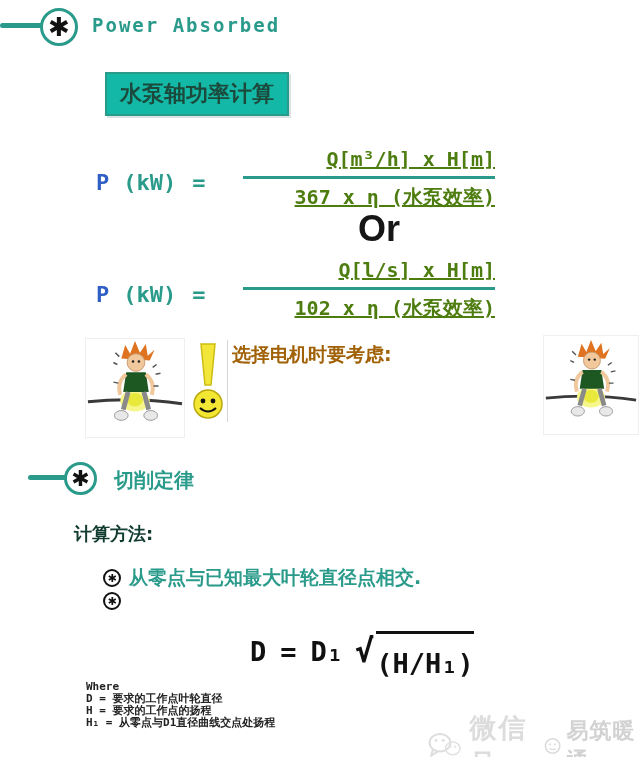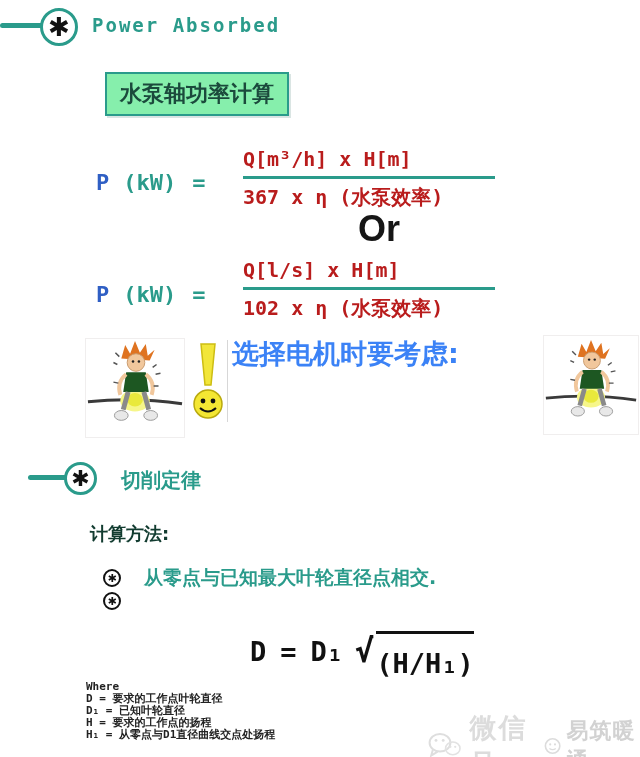--- a/index.html
+++ b/index.html
@@ -7,50 +7,50 @@
   body { font-family:"DejaVu Sans","Liberation Sans",sans-serif; }
   #page { position:relative; width:640px; height:757px; background:#ffffff; overflow:hidden; }
 
   
   .hline { position:absolute; height:5px; background:#2a9b8b; border-radius:3px; }
   .icon-circle { position:absolute; border:3px solid #2a9b8b; border-radius:50%; background:#fff;
                  display:flex; align-items:center; justify-content:center; color:#121212; font-weight:bold; }
   .sec-title { position:absolute; color:#2a9b8b; font-weight:bold;
                font-family:"DejaVu Sans Mono","DejaVu Sans",monospace; }
 
-  .box-title { position:absolute; left:105px; top:72px; border:2px solid #2a9b8b; background:#86efac;
+  .box-title { position:absolute; left:105px; top:72px; border:2px solid #2a9b8b; background:#14b8a6;
                padding:5px 13px; font-size:22px; font-weight:bold; color:#1b4a3c;
                box-shadow:2px 2px 0 rgba(150,180,175,.35); }
 
   
   .formula-lhs { position:absolute; left:96px; font-family:"DejaVu Sans Mono","DejaVu Sans",monospace;
                  font-weight:bold; font-size:22px; color:#2a9b8b; white-space:nowrap; }
   .formula-lhs .p-sym { color:#2f5fc4; margin-right:14px; }
   .formula-lhs .eq-sym { margin-left:16px; }
-  .fraction { position:absolute; left:243px; width:252px; text-align:left;
-              font-family:"DejaVu Sans Mono","DejaVu Sans",monospace; font-weight:bold; color:#b91c1c; }
+  .fraction { position:absolute; left:243px; width:252px; text-align:right;
+              font-family:"DejaVu Sans Mono","DejaVu Sans",monospace; font-weight:bold; color:#4d7c0f;text-decoration:underline; }
   .fraction .num { font-size:20px; padding-bottom:5px; border-bottom:3px solid #2a9b8b; display:block; }
   .fraction .den { font-size:20px; padding-top:5px; display:block; }
   .or-label { position:absolute; left:358px; top:208px; font-size:36px; font-weight:bold; color:#161616;
               font-family:"Liberation Sans","DejaVu Sans",sans-serif; }
 
   
   .cartoon-box { position:absolute; width:100px; height:100px; background:#fff; border:1px solid #f0eeee; }
-  .note-lines { position:absolute; left:232px; top:339px; color:#3b82f6; font-weight:bold; font-size:27px; }
+  .note-lines { position:absolute; left:232px; top:339px; color:#a16207; font-weight:bold; font-size:19px; }
   .note-lines div { height:35px; line-height:30px; white-space:nowrap; }
   .excl-box { position:absolute; left:188px; top:340px; width:40px; height:82px;
               border-right:1px solid #d7d7d7; display:flex; align-items:center; justify-content:center; }
 
   
-  .method-label { position:absolute; left:74px; top:522px; font-size:18px; font-weight:bold; color:#123c30;margin-left:16px; }
+  .method-label { position:absolute; left:74px; top:522px; font-size:18px; font-weight:bold; color:#123c30; }
   .bullet-row { position:absolute; left:103px; display:flex; align-items:center; }
   .bullet-icon { width:18px; height:18px; border:2px solid #111; border-radius:50%; display:flex;
                  align-items:center; justify-content:center; font-size:11px; font-weight:bold; color:#111;
                  flex:0 0 18px; }
-  .bullet-text { margin-left:23px; color:#2a9b8b; font-weight:bold; font-size:19px; white-space:nowrap; }
+  .bullet-text { margin-left:8px; color:#2a9b8b; font-weight:bold; font-size:19px; white-space:nowrap; }
 
   .d-formula { position:absolute; left:250px; top:636px; display:flex; align-items:flex-start;
                font-family:"DejaVu Sans Mono","DejaVu Sans",monospace; font-weight:bold; font-size:27px;
                color:#111; }
   .d-formula span { display:block; }
   .d-formula .gap { margin-left:14px; }
   .d-formula .radical { font-size:32px; margin-left:12px; margin-top:-4px; }
   .d-formula .radicand { border-top:3px solid #111; padding-top:14px; margin-top:-5px; margin-left:2px; }
 
   .where-block { position:absolute; left:86px; top:681px; font-family:"DejaVu Sans Mono","DejaVu Sans",monospace;
@@ -145,21 +145,21 @@
       <ellipse cx="36" cy="78" rx="7" ry="5" fill="#e8e8e8" stroke="#9a9a9a"></ellipse>
       <ellipse cx="66" cy="78" rx="7" ry="5" fill="#e8e8e8" stroke="#9a9a9a"></ellipse>
       <path d="M30 14 l4 4 m-6 6 l4 2 M72 26 l-4 3 m8 6 l-5 1 M28 44 l5 1 M74 48 l-5 0" stroke="#555" stroke-width="1.5" fill="none"></path>
     </svg>
   </div>
 
   <div class="hline" style="left:28px;top:475px;width:46px;"></div>
   <div class="icon-circle" style="left:64px;top:462px;width:33px;height:33px;font-size:22px;">
     <span>✱</span>
   </div>
-  <div class="sec-title" style="left:121px;top:467px;font-size:20px;font-family:'DejaVu Sans',sans-serif;">切削定律</div>
+  <div class="sec-title" style="left:114px;top:467px;font-size:20px;font-family:'DejaVu Sans',sans-serif;">切削定律</div>
 
   <div class="method-label">计算方法:</div>
 
   <div class="bullet-row" style="top:565px;">
     <span class="bullet-icon">
       <span>✱</span>
     </span>
     <span class="bullet-text">从零点与已知最大叶轮直径点相交.</span>
   </div>
   <div class="bullet-row" style="top:592px;">
@@ -172,21 +172,20 @@
     <span>D</span>
     <span class="gap">=</span>
     <span class="gap">D₁</span>
     <span class="radical">√</span>
     <span class="radicand">(H/H₁)</span>
   </div>
 
   <div class="where-block">
     <div>Where</div>
     <div>D  =  要求的工作点叶轮直径</div>
-    <div>D₁ =  已知叶轮直径</div>
     <div>H  =  要求的工作点的扬程</div>
     <div>H₁ =  从零点与D1直径曲线交点处扬程</div>
   </div>
 
   <div class="watermark">
     <svg width="42" height="34" viewBox="0 0 42 34" style="margin-right:8px;">
       <ellipse cx="15" cy="13" rx="13" ry="11" fill="none" stroke="#dedede" stroke-width="2.5"></ellipse>
       <circle cx="10" cy="10" r="1.8" fill="#dedede"></circle>
       <circle cx="19" cy="10" r="1.8" fill="#dedede"></circle>
       <path d="M6 22 L4 29 L12 24" fill="none" stroke="#dedede" stroke-width="2.5"></path>

